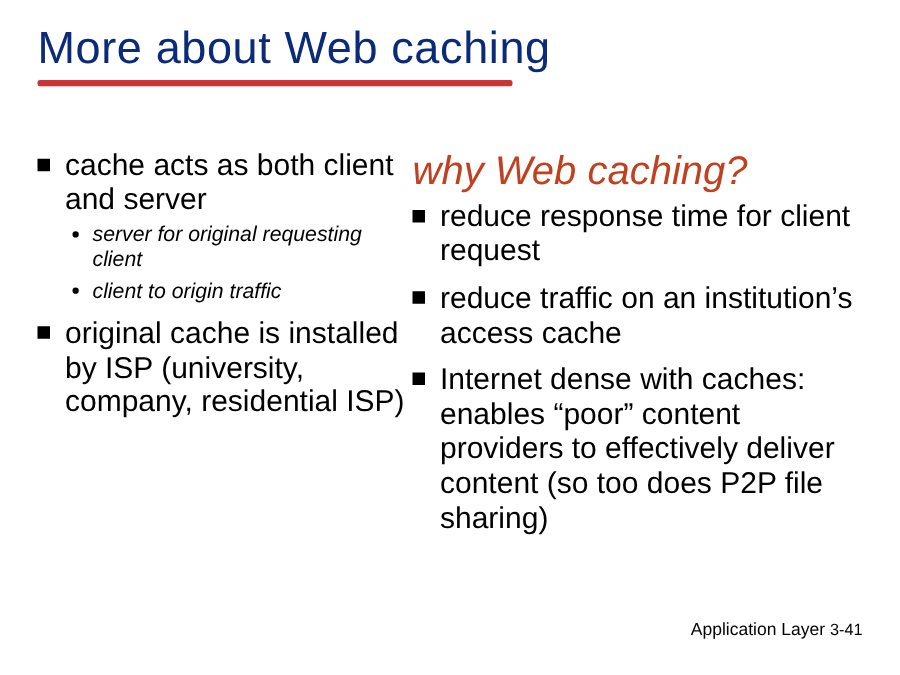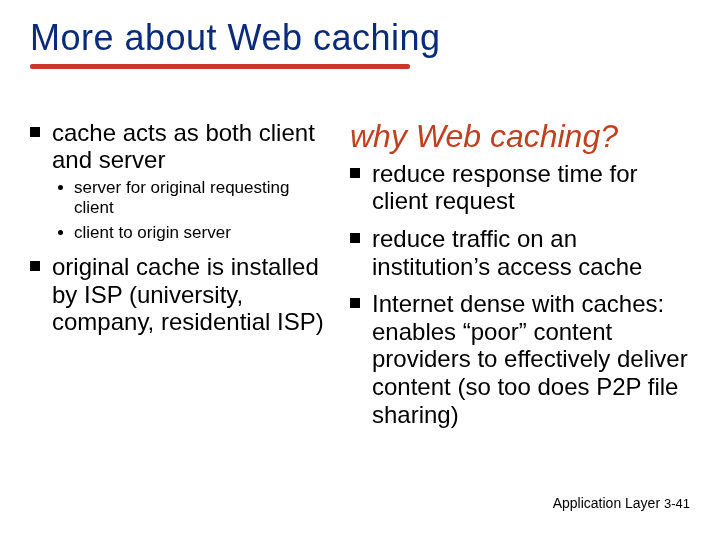--- a/index.html
+++ b/index.html
@@ -30,21 +30,20 @@
   .underline {
     width: 380px;
     height: 5px;
     background: #cc3333;
     border-radius: 2px;
     margin-bottom: 50px;
   }
   .columns {
     display: flex;
     flex-direction: row;
-    gap: 20px;
     justify-content: center;
   }
   .col {
     flex: 1;
   }
   .col-left { flex: 0 0 300px; }
   .col-right { flex: 1; }
   ul.top {
     list-style: none;
     margin: 0;
@@ -64,20 +63,21 @@
     left: 0;
     top: 8px;
     width: 10px;
     height: 10px;
     background: #000;
   }
   ul.sub {
     list-style: none;
     margin: 4px 0 10px 0;
     padding: 0 0 0 6px;
+    font-style: italic;
   }
   ul.sub > li {
     position: relative;
     padding-left: 16px;
     font-size: 17px;
     line-height: 1.2;
     margin-bottom: 4px;
   }
   ul.sub > li::before {
     content: "";
@@ -119,21 +119,21 @@
 
     <div class="col col-left">
       <ul class="top">
         <li>
           <span>cache acts as both client and server</span>
           <ul class="sub">
             <li>
               <span>server for original requesting client</span>
             </li>
             <li>
-              <span>client to origin server</span>
+              <span>client to origin traffic</span>
             </li>
           </ul>
         </li>
         <li>
           <span>original cache is installed by ISP (university, company, residential ISP)</span>
         </li>
       </ul>
     </div>
 
     <div class="col col-right">

